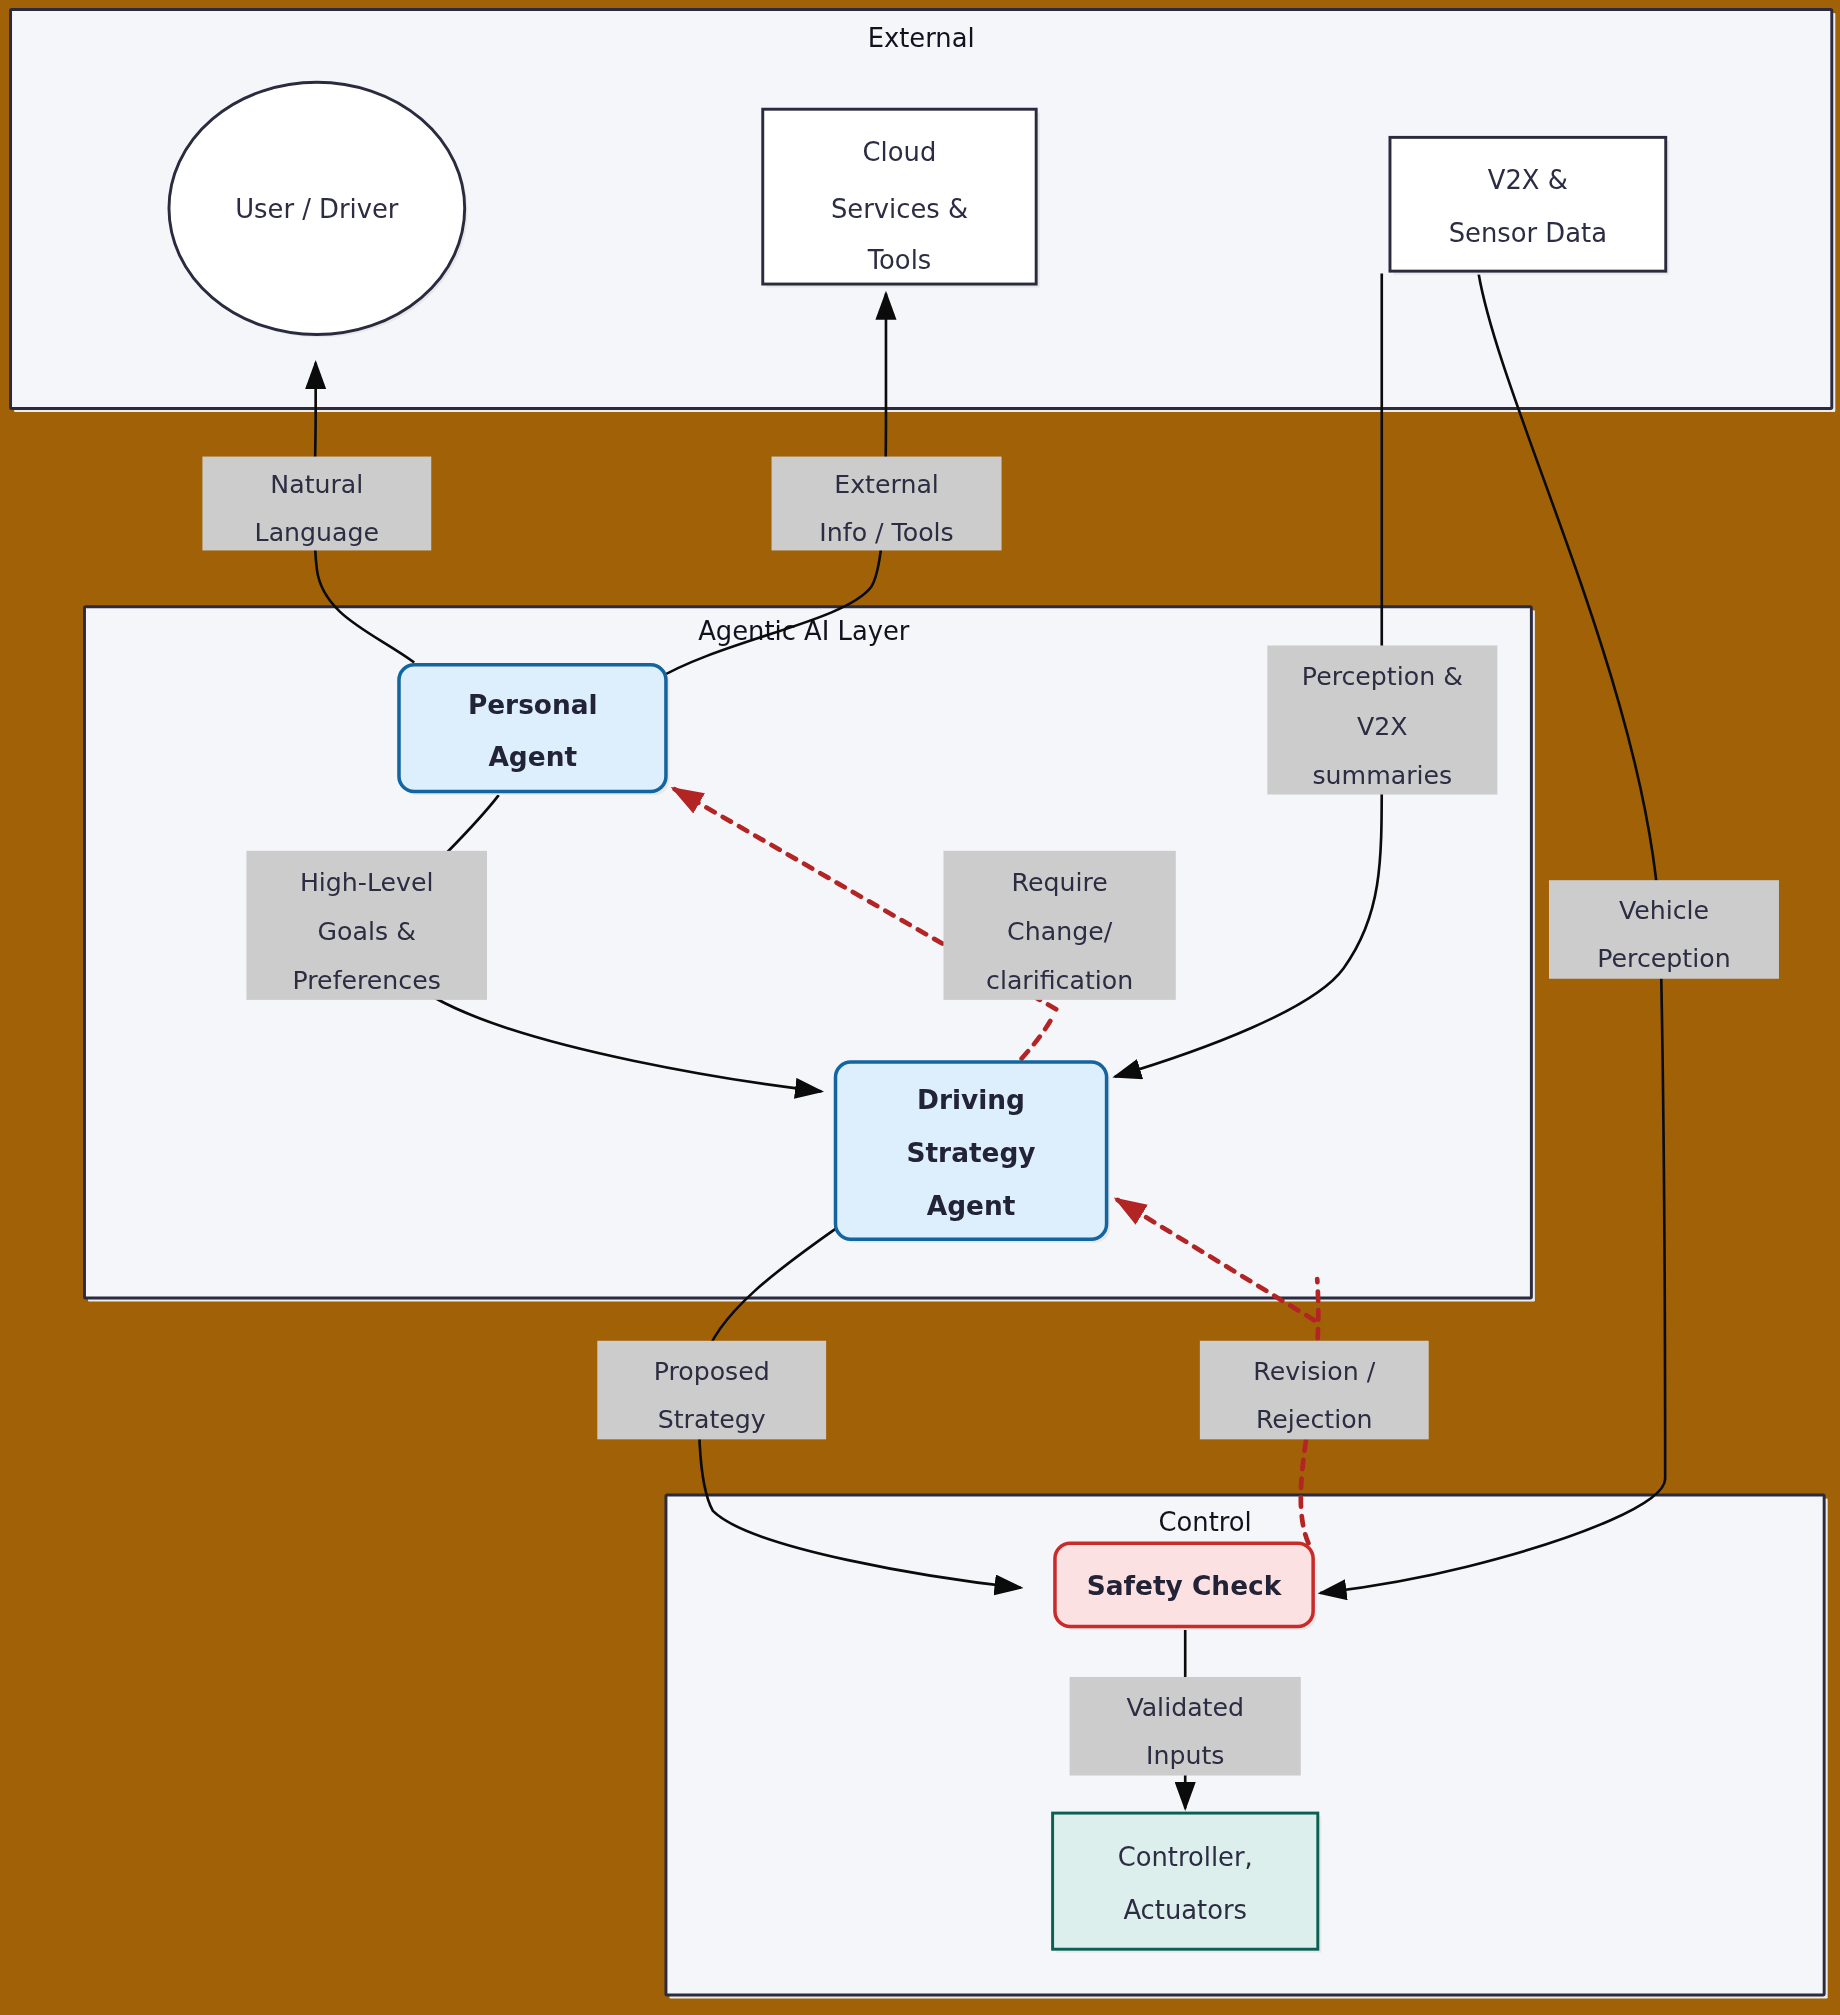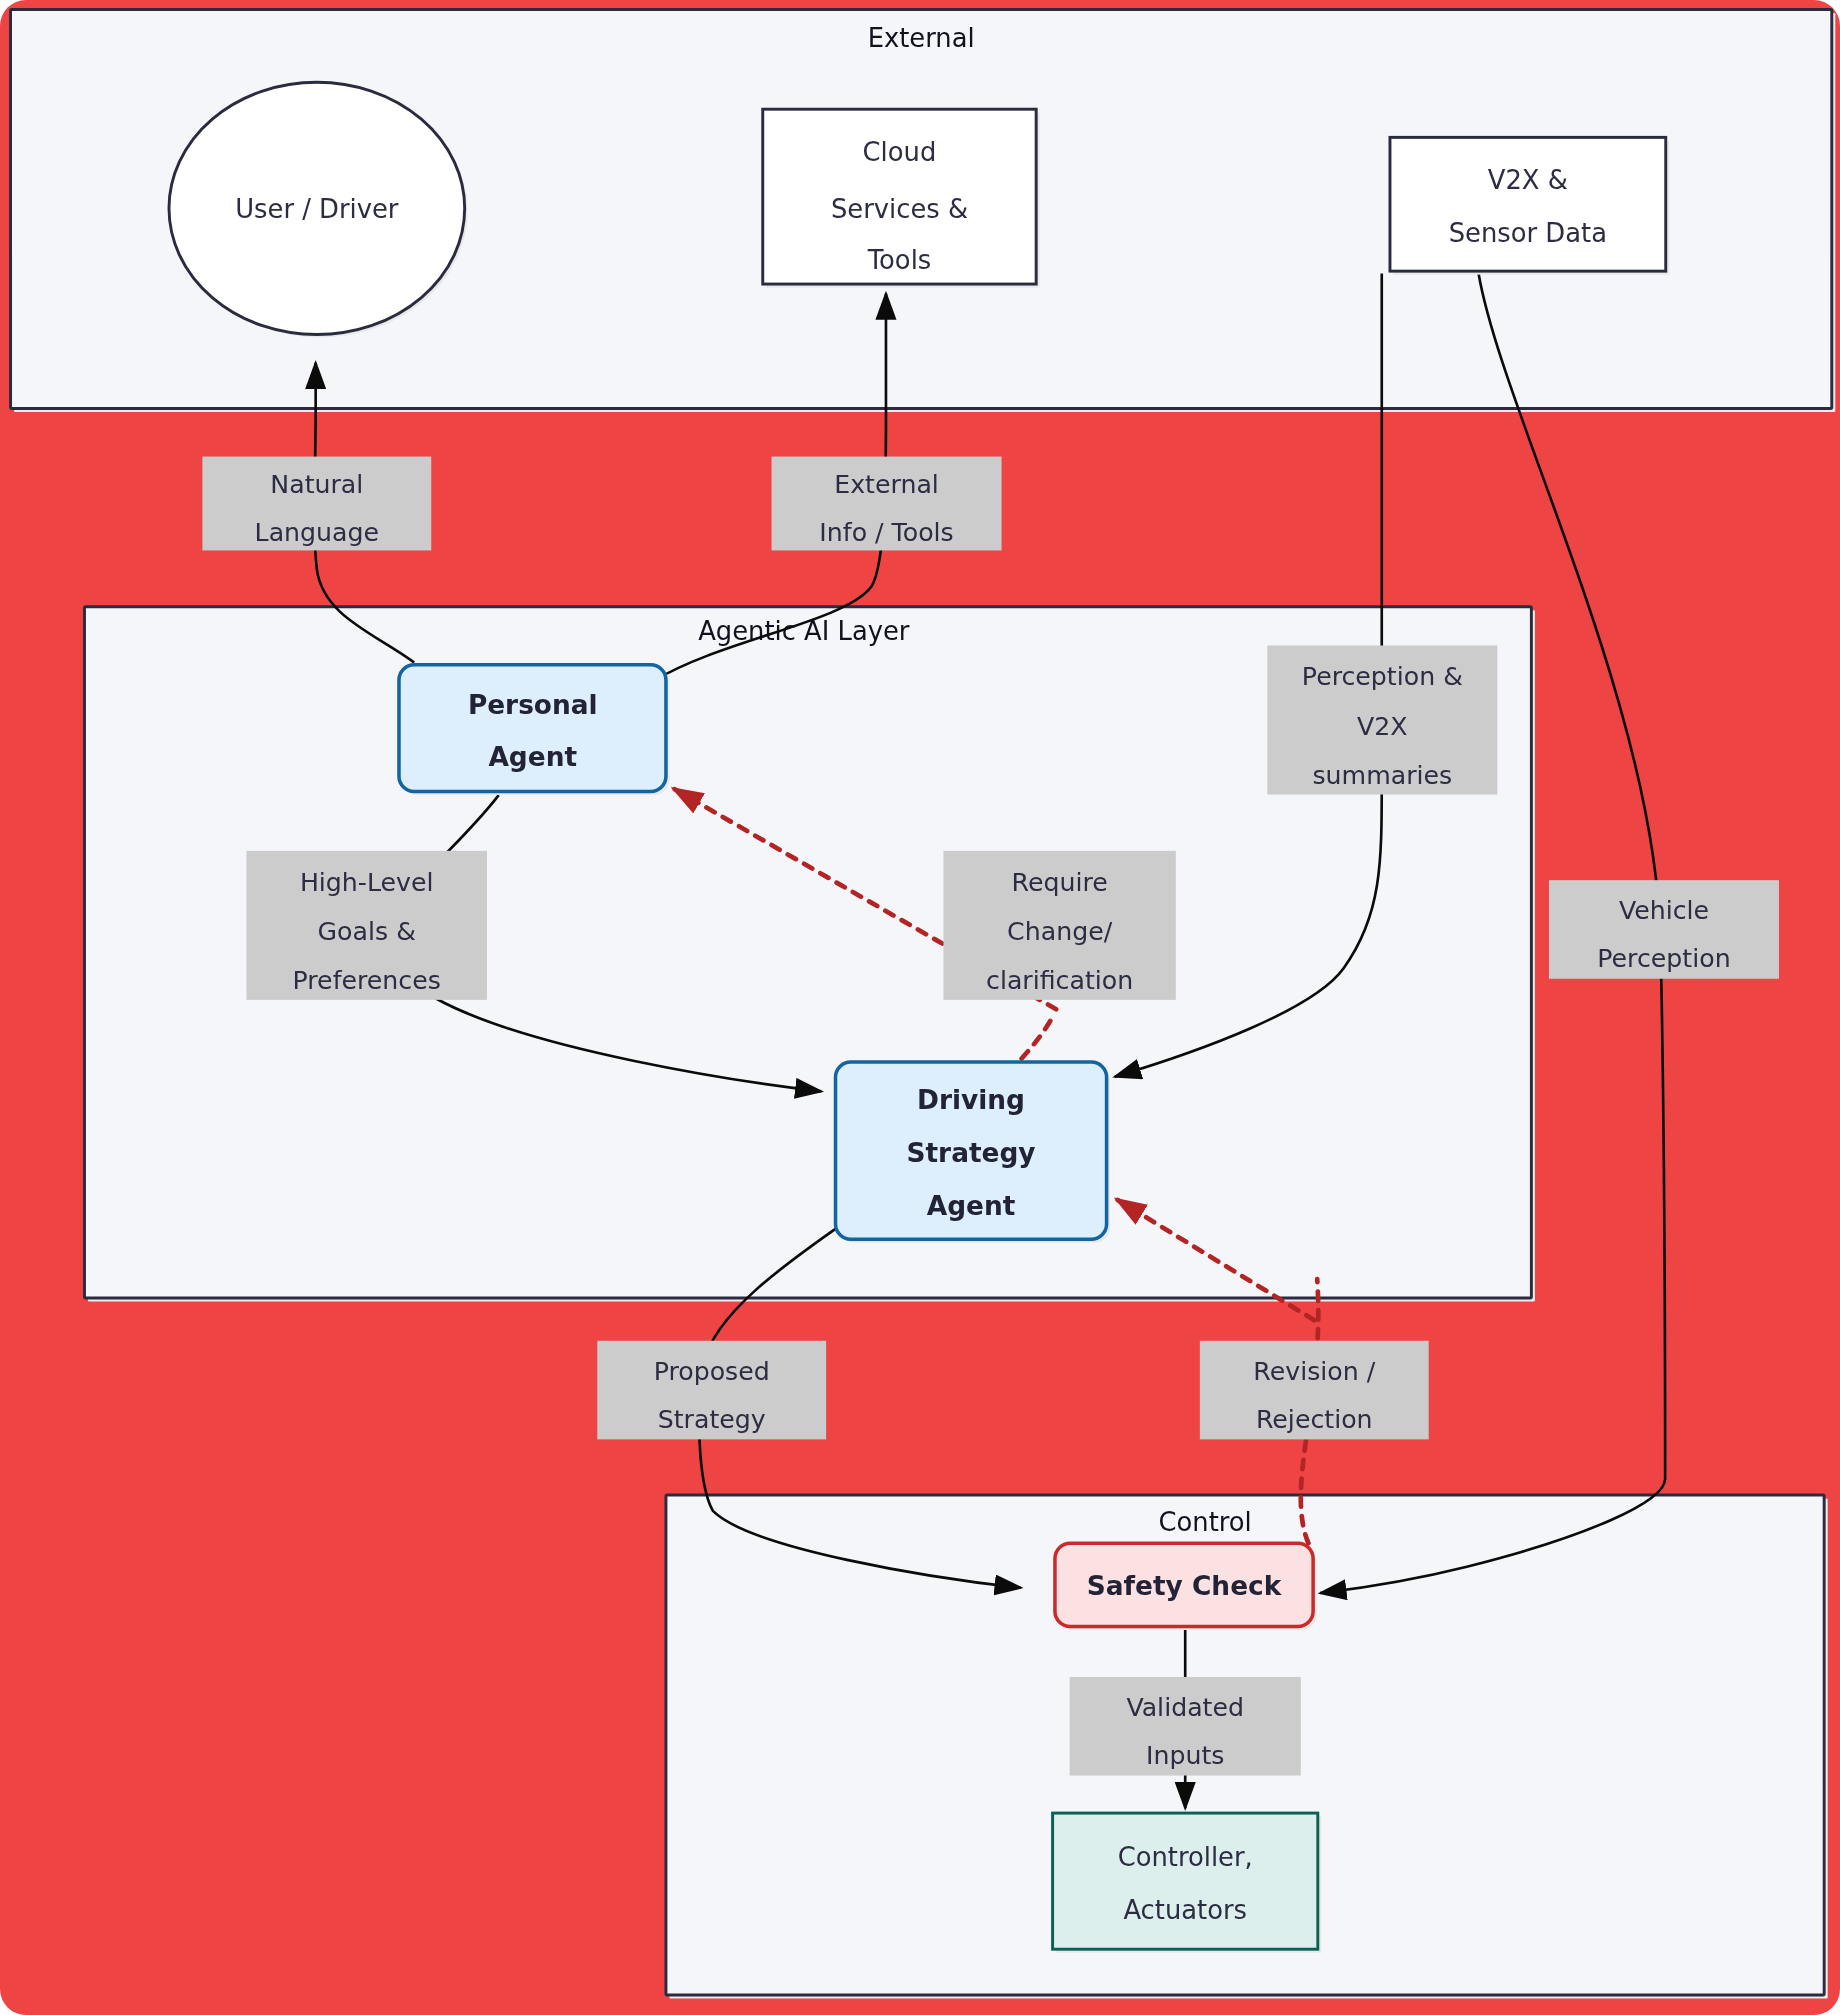--- a/index.html
+++ b/index.html
@@ -7,23 +7,22 @@
     padding: 0;
     background: #ffffff;
   }
   body {
     font-family: "DejaVu Sans", sans-serif;
   }
   #stage {
     position: relative;
     width: 1840px;
     height: 2015px;
-    background: #ef4444;
+    background: #a16207;
     overflow: hidden;
-    border-radius: 26px;
   }
   svg.layer {
     position: absolute;
     left: 0;
     top: 0;
     width: 1840px;
     height: 2015px;
   }
 
   

